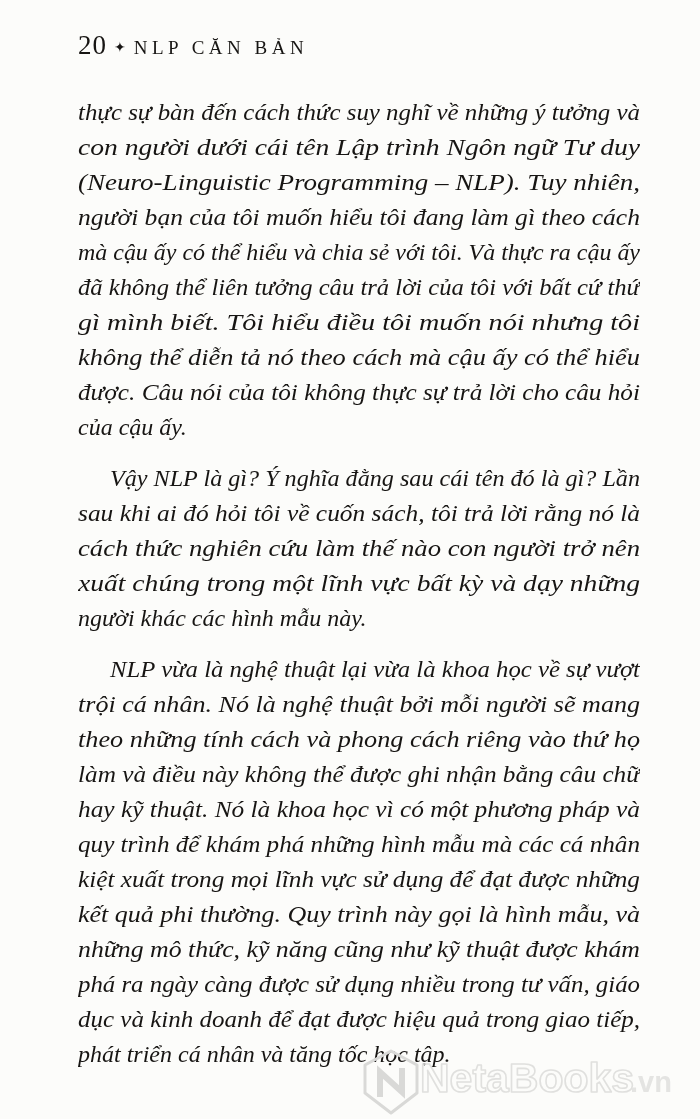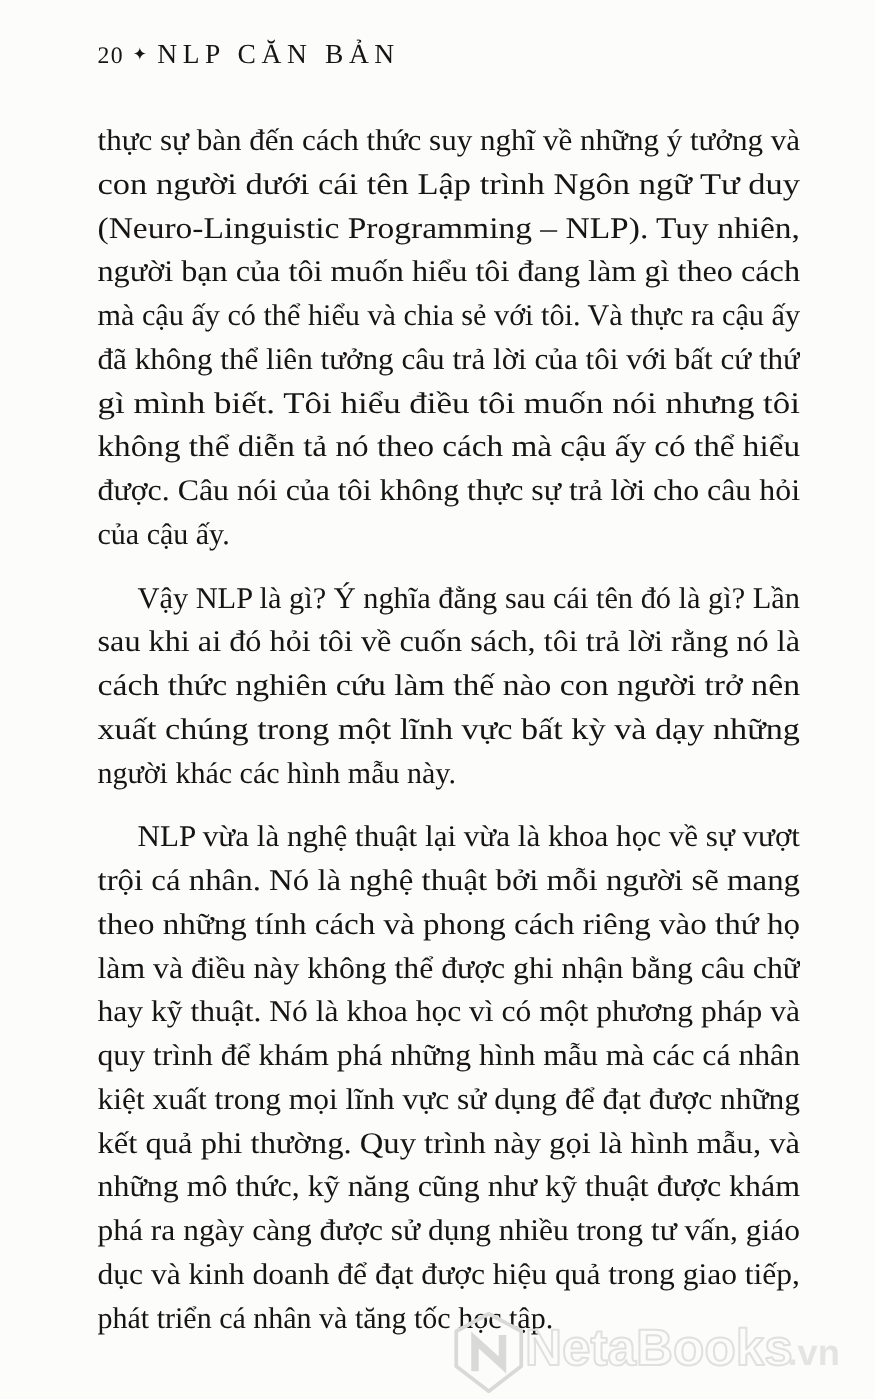--- a/index.html
+++ b/index.html
@@ -16,41 +16,42 @@
   
   .page-header {
     position: absolute;
     left: 78px;
     top: 30px;
     display: flex;
     align-items: baseline;
     white-space: nowrap;
   }
   .page-number {
-    font-size: 19px;
+    font-size: 27px;
     letter-spacing: 1px;
   }
   .star-sep {
     font-family: "DejaVu Sans", sans-serif;
     font-size: 14px;
     margin: 0 8px 0 7px;
     position: relative;
     top: -2px;
   }
   .book-title {
-    font-size: 22px;
+    font-size: 19px;
     letter-spacing: 4.5px;
   }
 
   
   .text-block {
     position: absolute;
     left: 78px;
     top: 93px;
     width: 562px;
+    font-style: italic;
   }
   .text-block svg text {
     font-family: "Liberation Serif", "DejaVu Serif", serif;
     font-size: 24px;
     fill: #171513;
   }
 
   
   .watermark {
     position: absolute;

